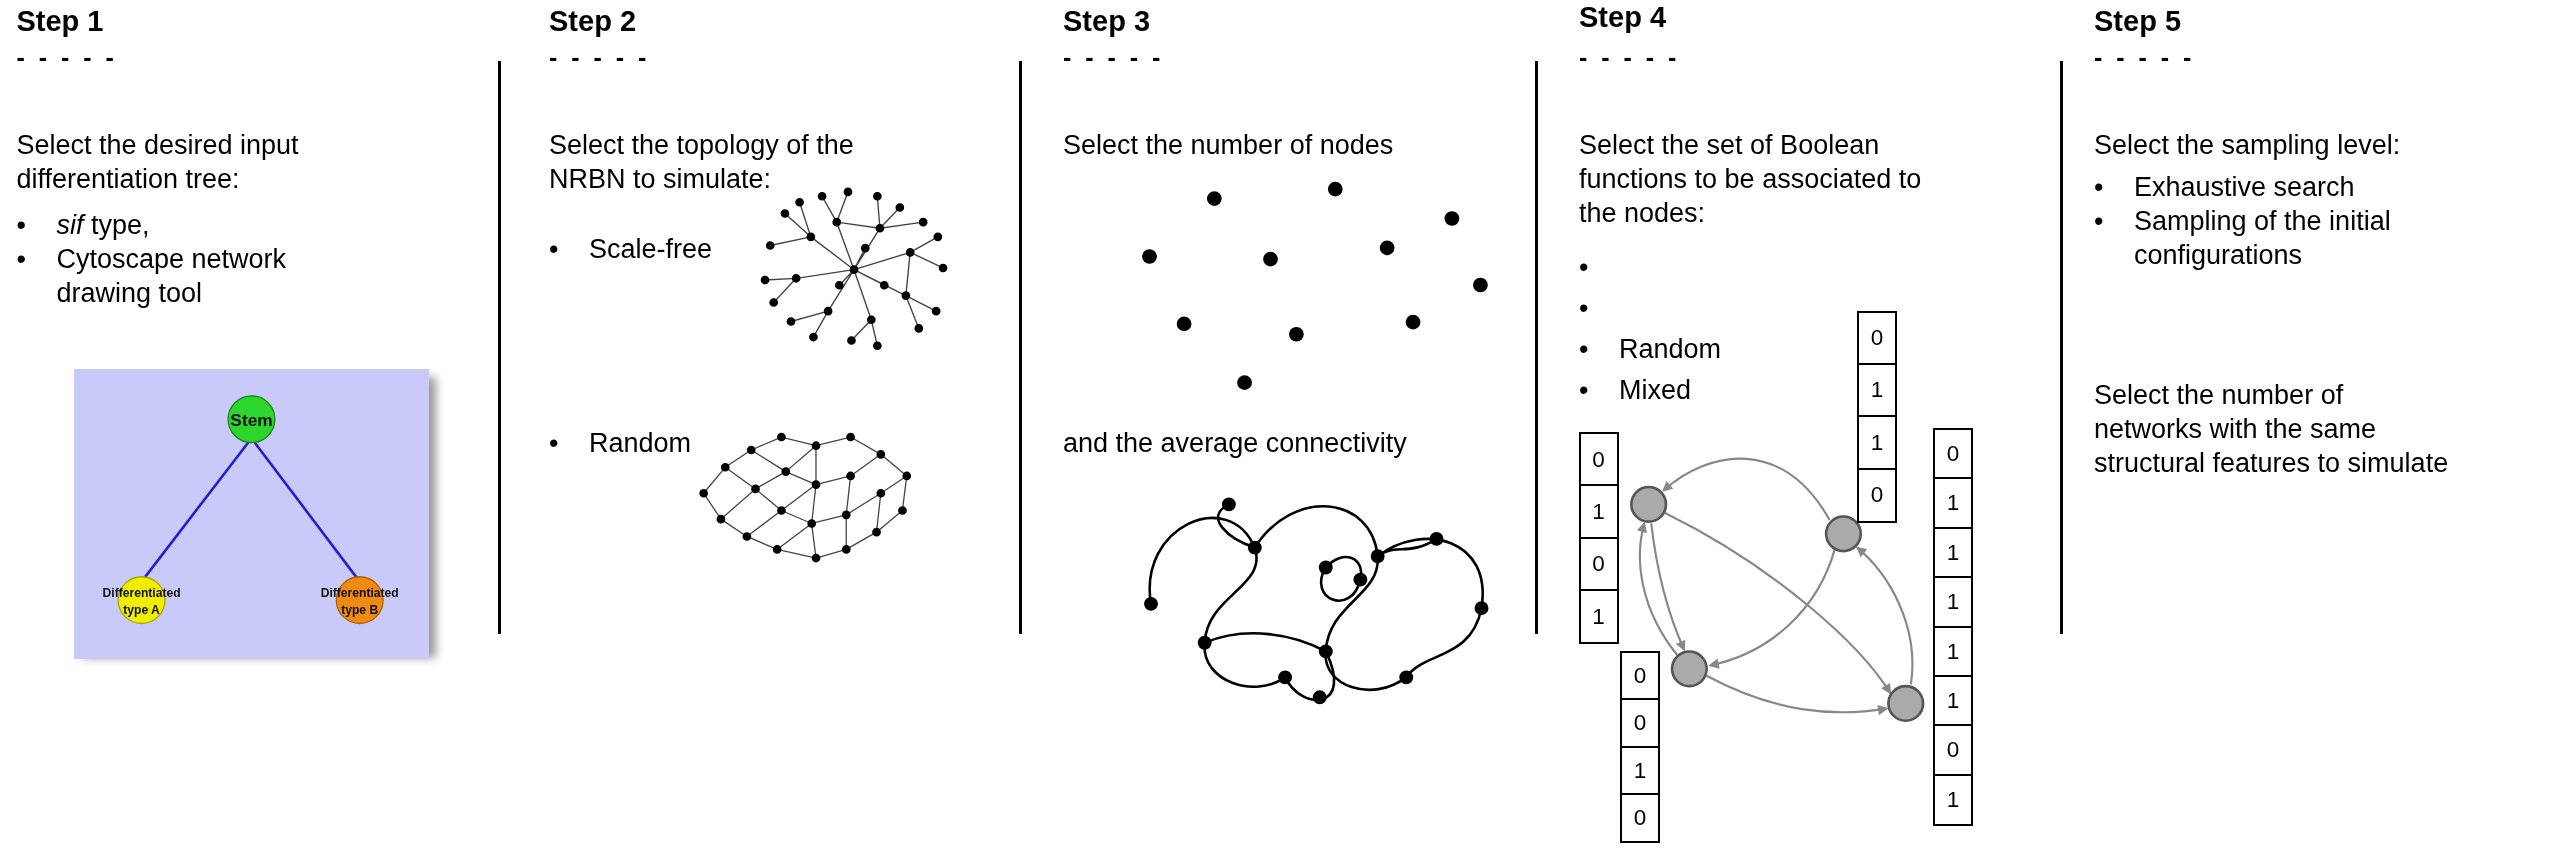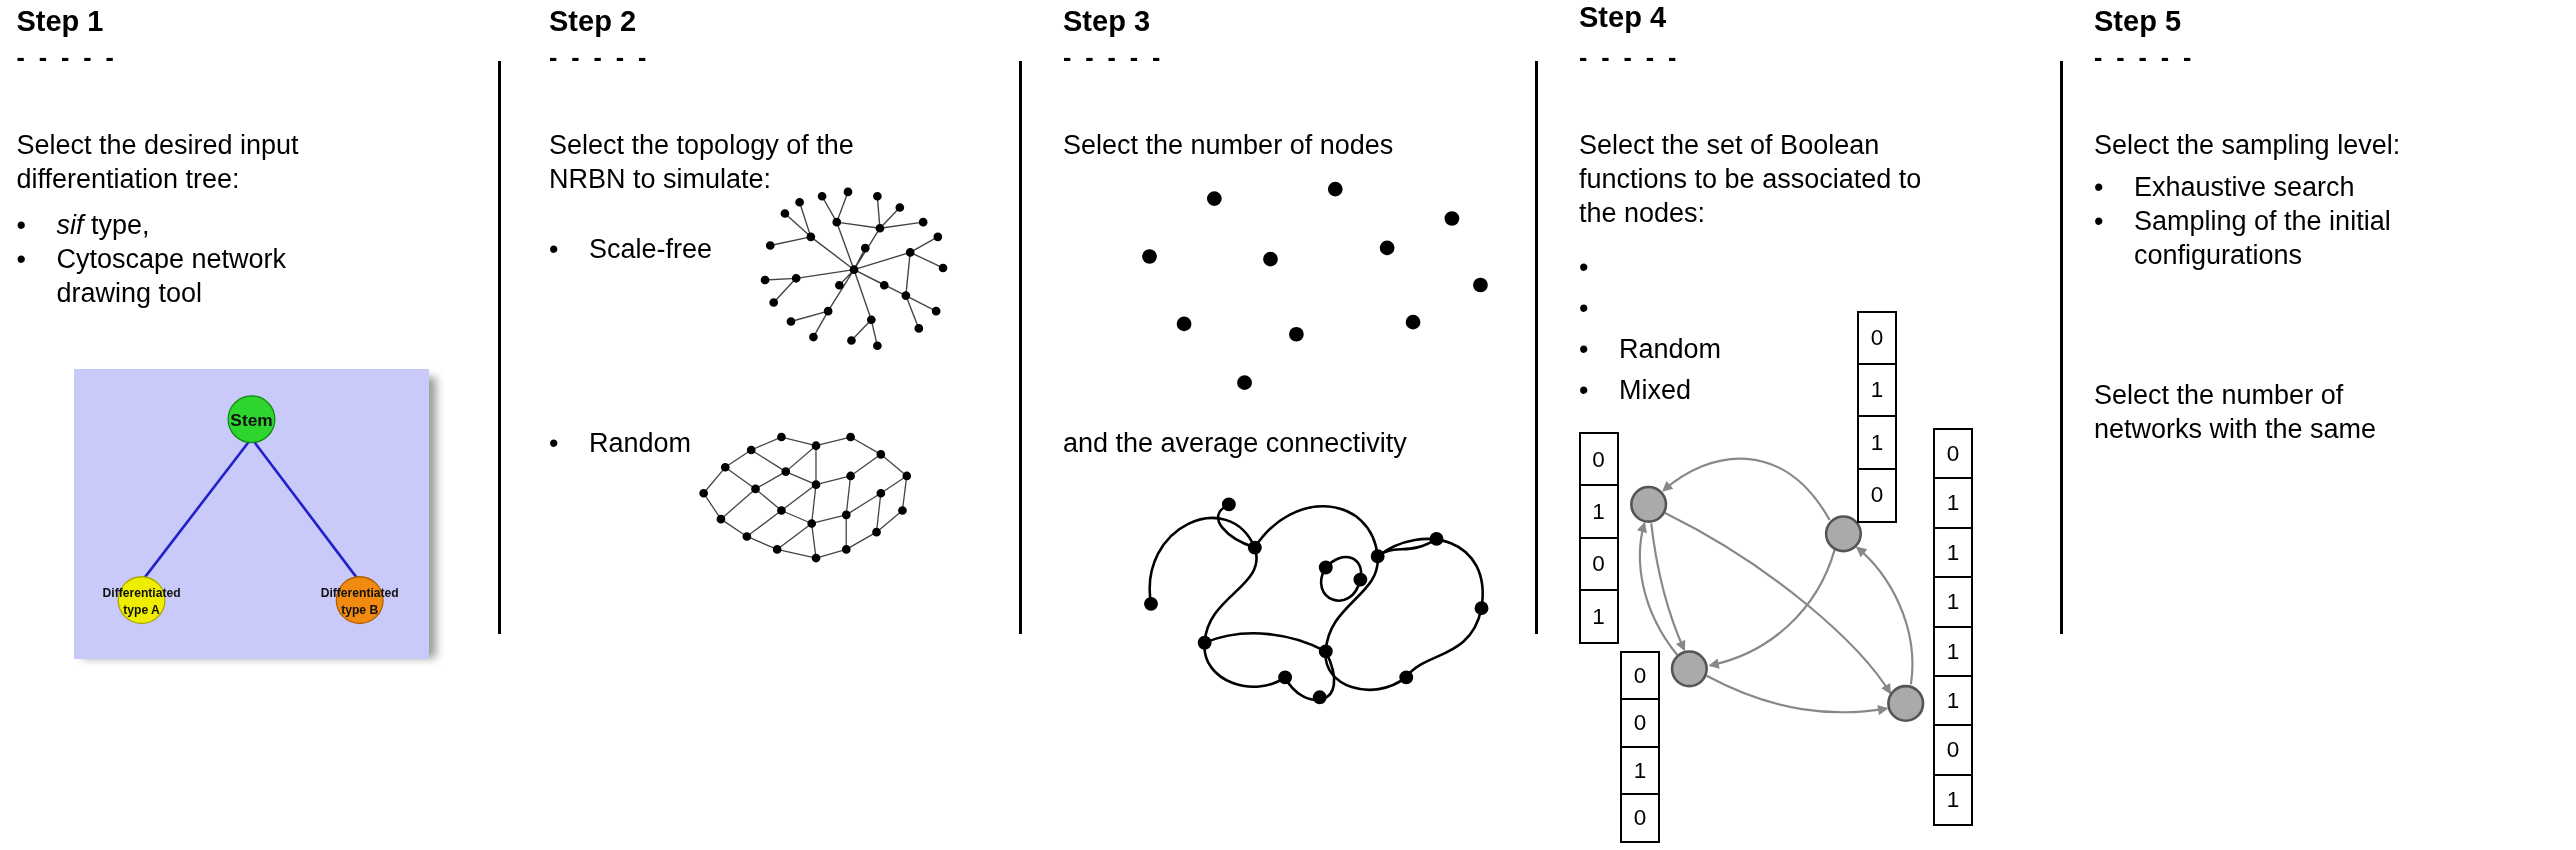--- a/index.html
+++ b/index.html
@@ -221,14 +221,14 @@
   <div class="brow">
     <span class="bmark">•</span>
     <span class="btext">Exhaustive search</span>
   </div>
   <div class="brow">
     <span class="bmark">•</span>
     <span class="btext"><span>Sampling of the initial</span><br><span>configurations</span></span>
   </div>
 </div>
 
-<p class="para" style="left:2094px;top:378px;width:482px"><span>Select the </span><b>number of</b><br><b>networks</b><span> with the same</span><br></p>
+<p class="para" style="left:2094px;top:378px;width:482px"><span>Select the </span><b>number of</b><br><b>networks</b><span> with the same</span><br><span>structural features to simulate</span></p>
 
 
 </body></html>

